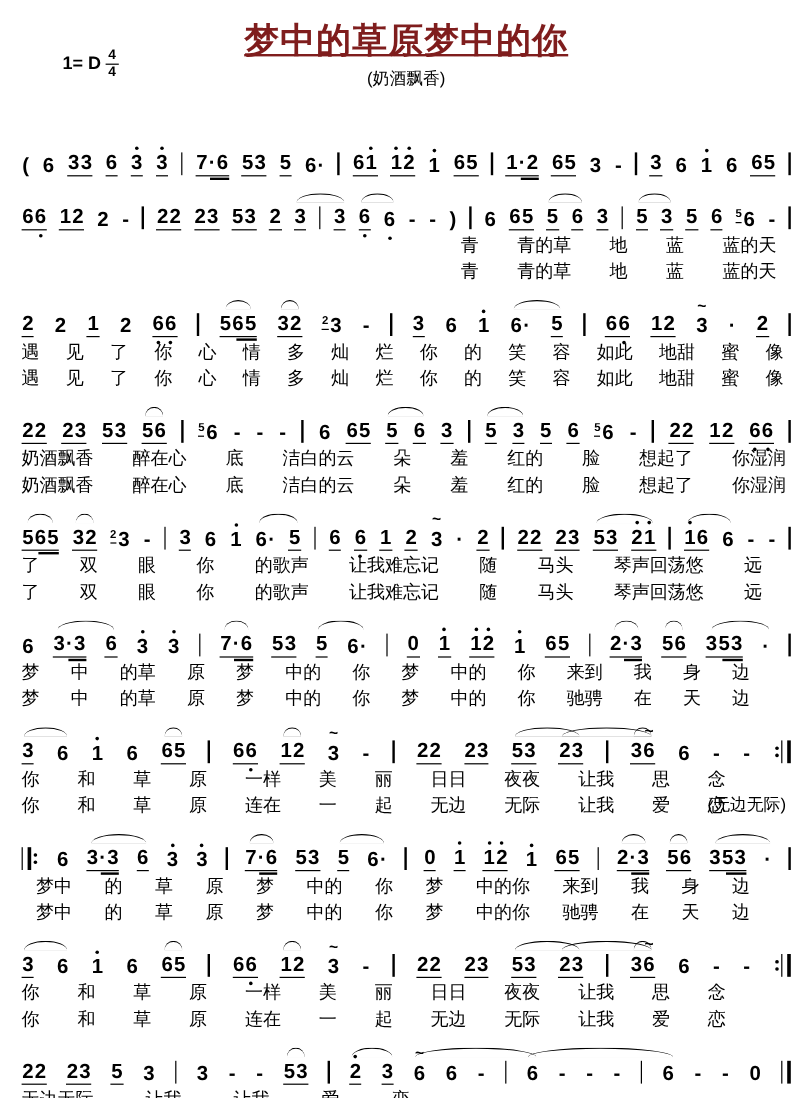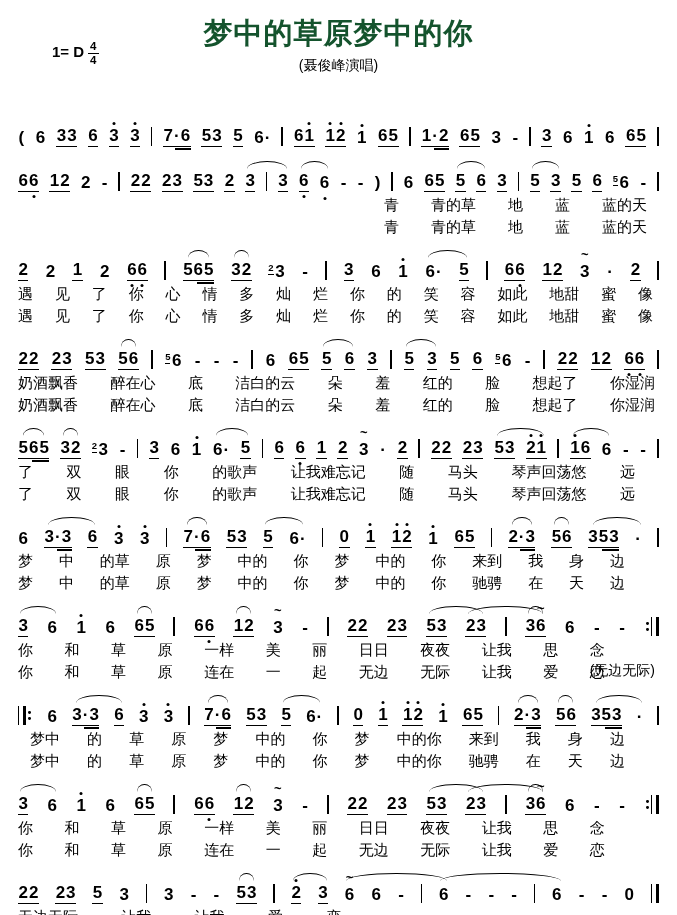--- a/index.html
+++ b/index.html
@@ -47,22 +47,22 @@
   .footer{position:absolute;right:22px;bottom:24px;font-size:14px;}
 </style>
 </head>
 <body>
 
 <div class="page">
   <div class="hdr">
     <div class="keysig">
       <span>1= D</span><span class="frac"><span class="top">4</span><span class="bot">4</span></span>
     </div>
-    <div class="title" id="songTitle" style="color: #14532d;">梦中的草原梦中的你</div>
-    <div class="subtitle">(聂俊峰演唱)</div>
+    <div class="title" id="songTitle" style="color: #7f1d1d; text-decoration: underline;">梦中的草原梦中的你</div>
+    <div class="subtitle">(奶酒飘香)</div>
   </div>
 
   <div id="systems">
       <div>
         <div class="nrow">
           <span class="tok">
             <span class="chw">
               <span class="ch">(</span>
             </span>
           </span>

